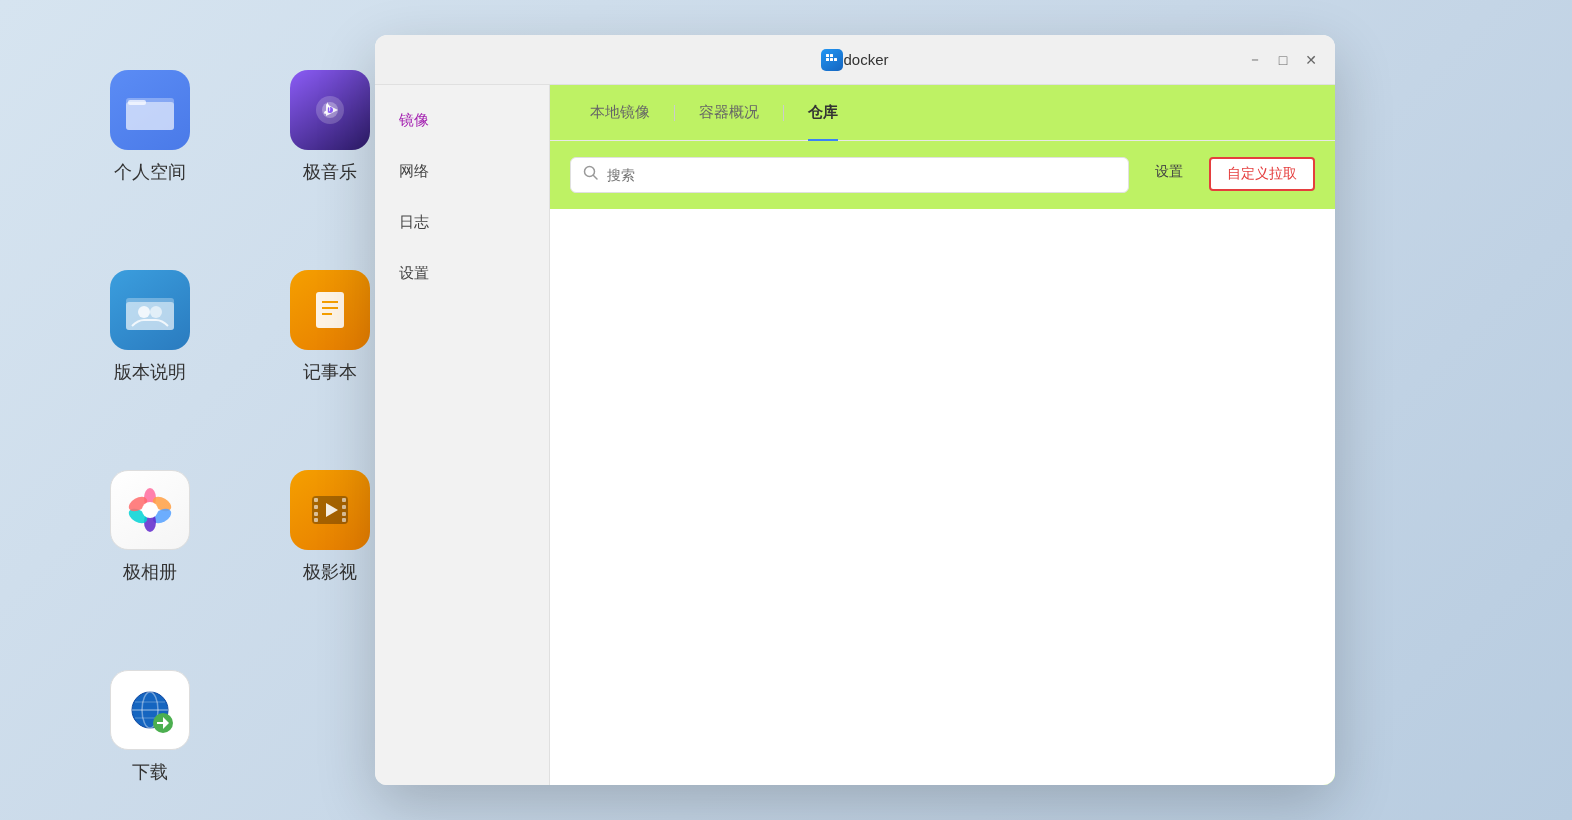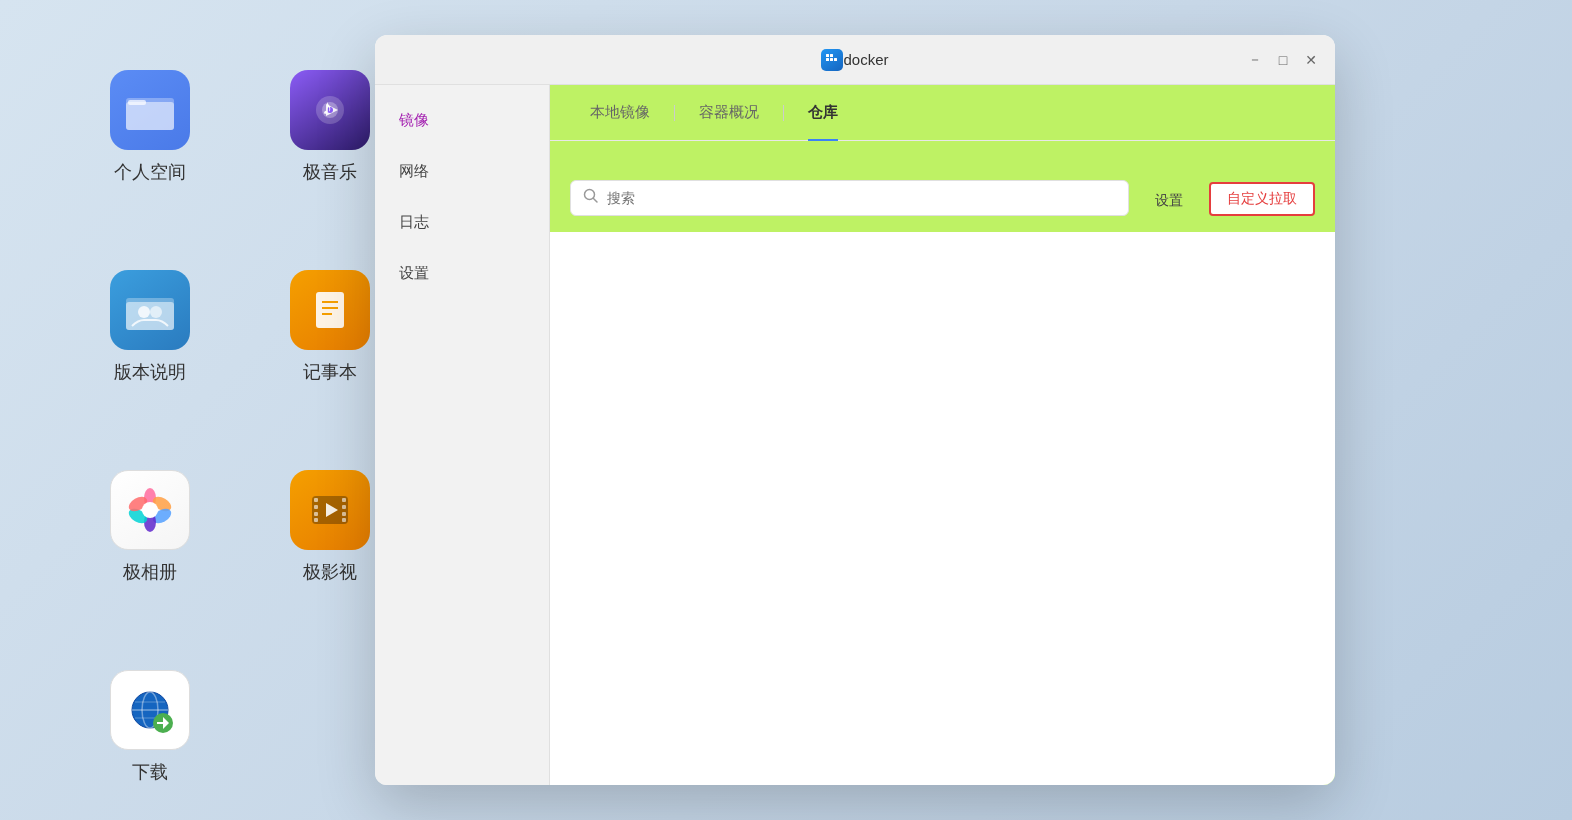--- a/index.html
+++ b/index.html
@@ -213,21 +213,21 @@
     .tab-divider {
       width: 1px;
       height: 16px;
       background: #ccc;
       margin: 0 4px;
     }
 
     
     .toolbar {
       display: flex;
-      align-items: flex-end;
+      align-items: flex-start;
       padding: 16px 20px;
       gap: 12px;
       flex-shrink: 0;
     }
 
     .search-box {
       flex: 1;
       height: 36px;
       border: 1px solid #e0e0e0;
       border-radius: 6px;
@@ -262,21 +262,20 @@
     }
 
     .custom-pull-btn {
       padding: 6px 16px;
       font-size: 14px;
       color: #e53e3e;
       background: #fff;
       border: 2px solid #e53e3e;
       border-radius: 4px;
       cursor: pointer;
-      margin-top: 25px;
     }
 
     .main-body {
       flex: 1;
       background: #fff;
     }
   </style>
 </head>
 <body>
 

